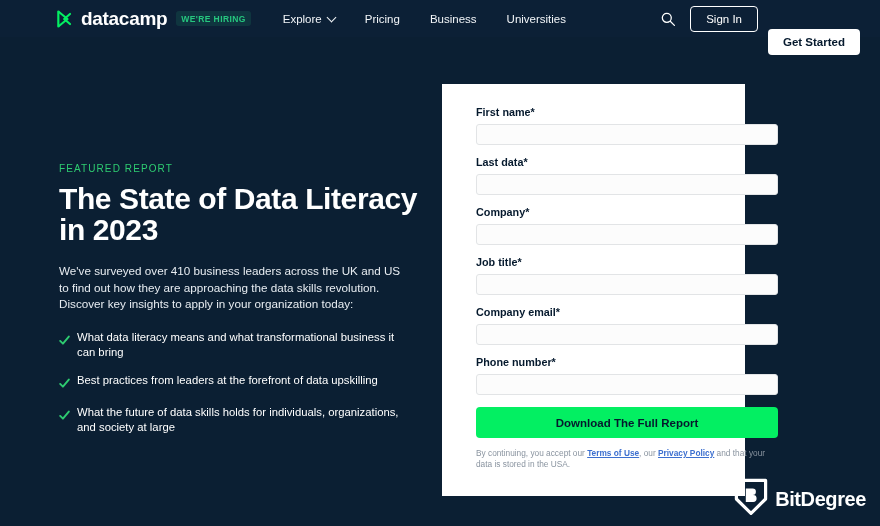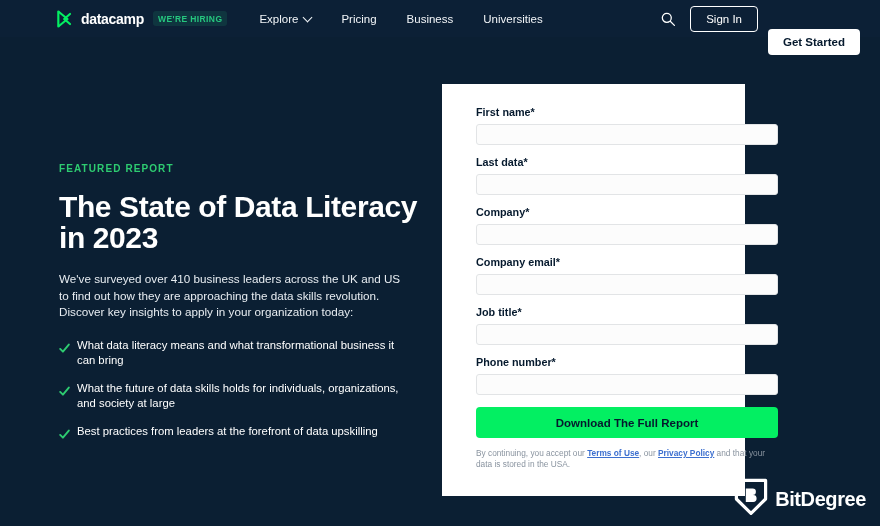--- a/index.html
+++ b/index.html
@@ -18,21 +18,21 @@
   
   .nav {
     position: absolute; top: 0; left: 0;
     width: 880px; height: 37px;
     background: #0c2036;
     display: flex; align-items: center;
   }
   .brand { display: flex; align-items: center; margin-left: 55px; }
   .brand-mark { width: 20px; height: 20px; display: block; }
   .brand-name {
-    color: #ffffff; font-size: 14px; font-weight: 700;
+    color: #ffffff; font-size: 19px; font-weight: 700;
     letter-spacing: -0.3px; margin-left: 6px;
   }
   .hiring-badge {
     margin-left: 9px;
     color: #26c77f;
     background: rgba(38,199,127,0.13);
     font-size: 8.5px; font-weight: 700; letter-spacing: 0.4px;
     padding: 3px 5px 2px; border-radius: 3px;
     white-space: nowrap;
     text-align: center;
@@ -65,22 +65,22 @@
     padding: 7px 15px; margin-left: 10px; cursor: pointer;
     white-space: nowrap;
     margin-top: 47px;
   }
 
   
   .hero {
     position: absolute; left: 59px; top: 163px; width: 360px;
   }
   .eyebrow {
-    color: #2ecc71; font-size: 10px; font-weight: 700;
-    letter-spacing: 1.1px; margin-bottom: 17px;
+    color: #2ecc71; font-size: 10px; font-weight: 400;
+    letter-spacing: 1.1px; margin-bottom: 9px;
   }
   .hero-title {
     color: #ffffff; font-size: 30px; font-weight: 700;
     line-height: 31px; letter-spacing: -0.4px; margin-bottom: 18px;
   }
   .hero-sub {
     color: #e7ecf1; font-size: 11.7px; line-height: 16.5px;
     margin-bottom: 17px; width: 350px;
   }
   .bullets { list-style: none; }
@@ -201,29 +201,29 @@
           </svg>
         </span>
         <span class="bullet-text">What data literacy means and what transformational business it can bring</span>
       </li>
       <li class="bullet">
         <span class="bullet-icon">
           <svg width="11" height="11" viewBox="0 0 14 14" fill="none">
             <path d="M1.5 7.5 L5 11 L12.5 2" stroke="#2ecc71" stroke-width="2.4" stroke-linecap="round" stroke-linejoin="round"></path>
           </svg>
         </span>
-        <span class="bullet-text">What the future of data skills holds for individuals, organizations, and society at large</span>
+        <span class="bullet-text">Best practices from leaders at the forefront of data upskilling</span>
       </li>
       <li class="bullet">
         <span class="bullet-icon">
           <svg width="11" height="11" viewBox="0 0 14 14" fill="none">
             <path d="M1.5 7.5 L5 11 L12.5 2" stroke="#2ecc71" stroke-width="2.4" stroke-linecap="round" stroke-linejoin="round"></path>
           </svg>
         </span>
-        <span class="bullet-text">Best practices from leaders at the forefront of data upskilling</span>
+        <span class="bullet-text">What the future of data skills holds for individuals, organizations, and society at large</span>
       </li>
     </ul>
   </div>
 
   <div class="card">
 
     <div class="field">
       <label class="field-label">First name*</label>
       <input class="field-input" type="text" placeholder="" style="">
     </div>
@@ -232,26 +232,26 @@
       <label class="field-label">Last data*</label>
       <input class="field-input" type="text" placeholder="" style="">
     </div>
 
     <div class="field">
       <label class="field-label">Company*</label>
       <input class="field-input" type="text" placeholder="" style="">
     </div>
 
     <div class="field">
+      <label class="field-label">Job title*</label>
+      <input class="field-input" type="text" placeholder="" style="">
+    </div>
+
+    <div class="field">
       <label class="field-label">Company email*</label>
-      <input class="field-input" type="text" placeholder="" style="">
-    </div>
-
-    <div class="field">
-      <label class="field-label">Job title*</label>
       <input class="field-input" type="text" placeholder="" style="">
     </div>
 
     <div class="field">
       <label class="field-label">Phone number*</label>
       <input class="field-input" type="text" placeholder="" style="">
     </div>
 
     <button class="submit-btn">Download The Full Report</button>
 

